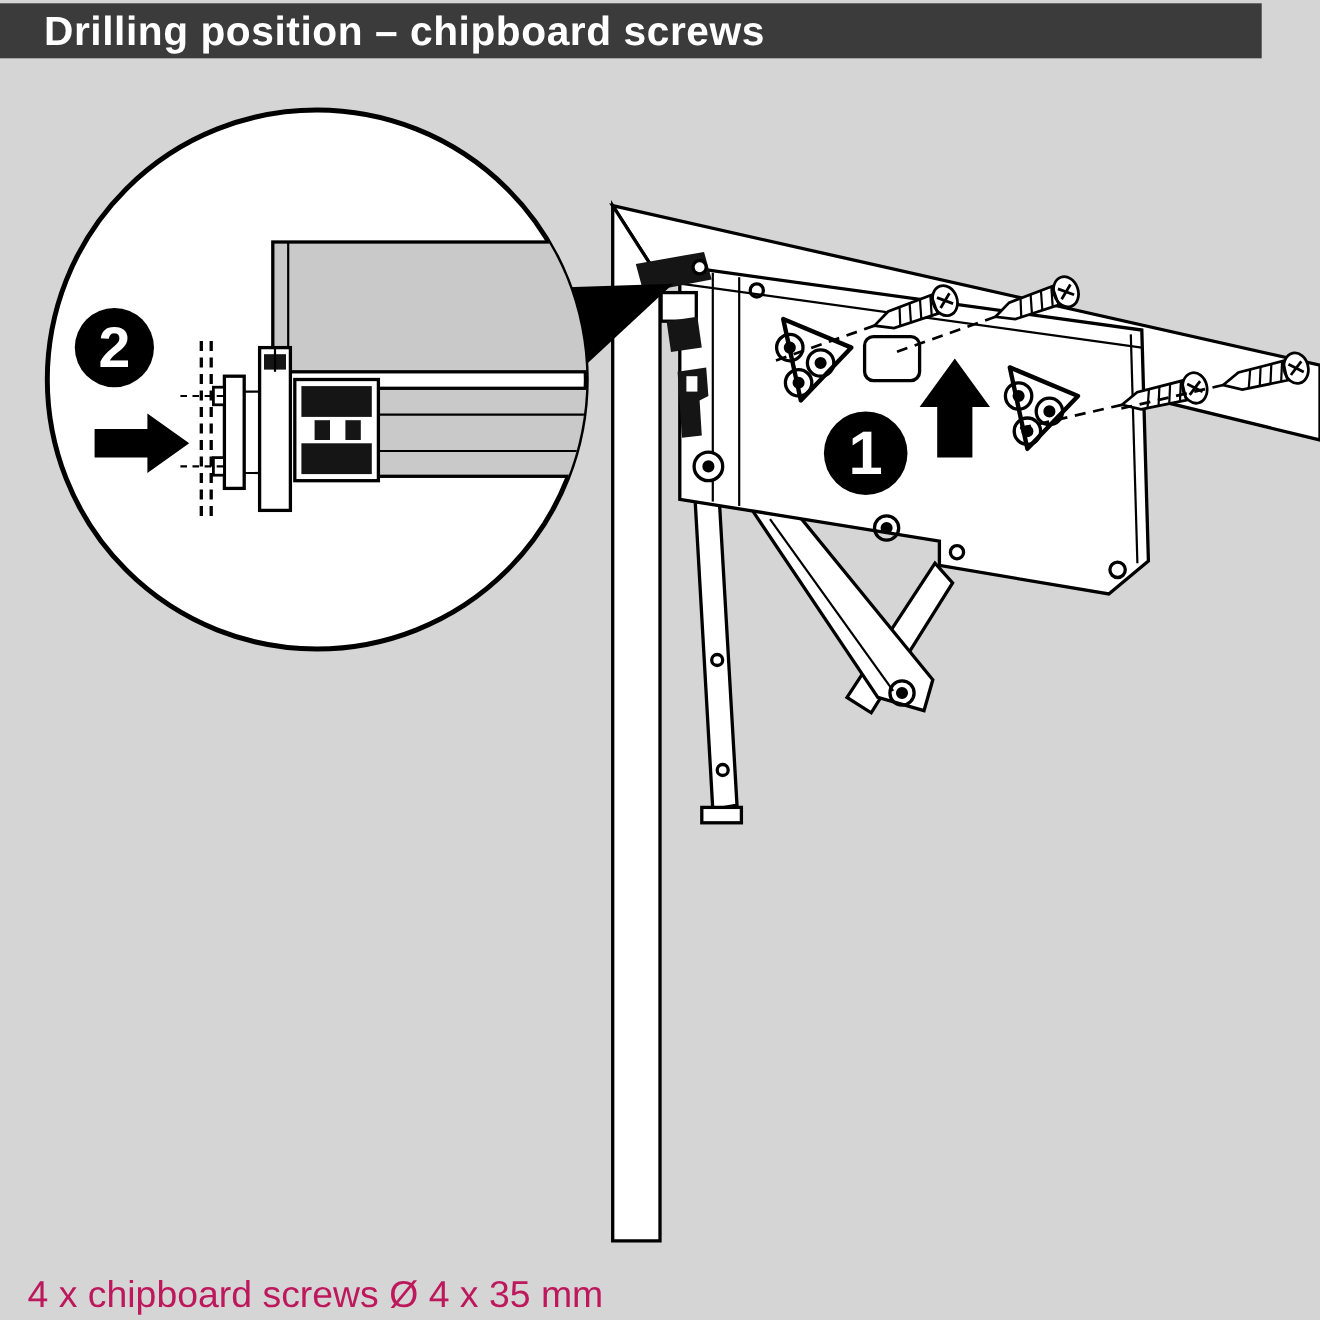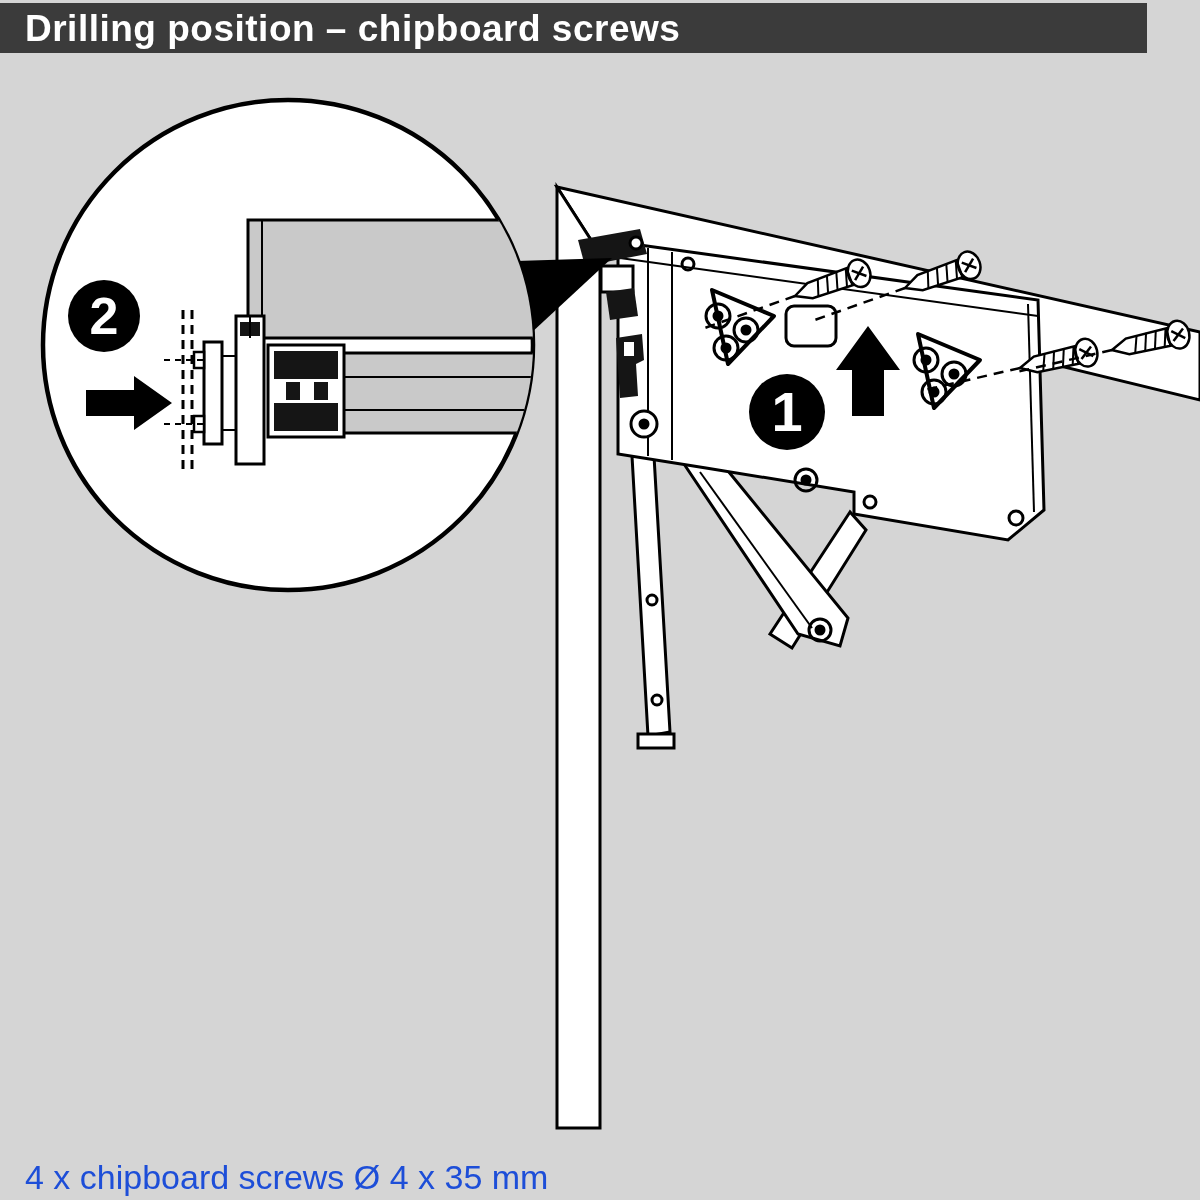--- a/index.html
+++ b/index.html
@@ -8,28 +8,28 @@
     background:#d5d5d5;
     font-family:"Liberation Sans",sans-serif;
   }
   .figure-svg{position:absolute;left:0;top:0;width:1200px;height:1200px;}
   .title-bar{
     position:absolute;left:0;top:3px;width:1147px;height:50px;
     background:#3b3b3b;display:flex;align-items:center;
     padding-left:24px;box-sizing:border-box;z-index:5;
   }
   .title-bar h1{
-    margin:1px;color:#ffffff;font-size:37px;font-weight:bold;line-height:1;
+    margin:16px;color:#ffffff;font-size:37px;font-weight:bold;line-height:1;
     letter-spacing:0.5px;
   }
   .caption-bar{
     position:absolute;left:25px;bottom:4px;z-index:5;
   }
   .caption-bar p{
-    margin:0;color:#1d4ed8;font-size:34px;font-weight:400;line-height:1.1;
+    margin:0;color:#be185d;font-size:34px;font-weight:400;line-height:1.1;
   }
   .badge-num{font-weight:bold;fill:#ffffff;}
 </style>
 </head>
 <body>
 
 <header class="title-bar">
   <h1>Drilling position – chipboard screws</h1>
 </header>
 

